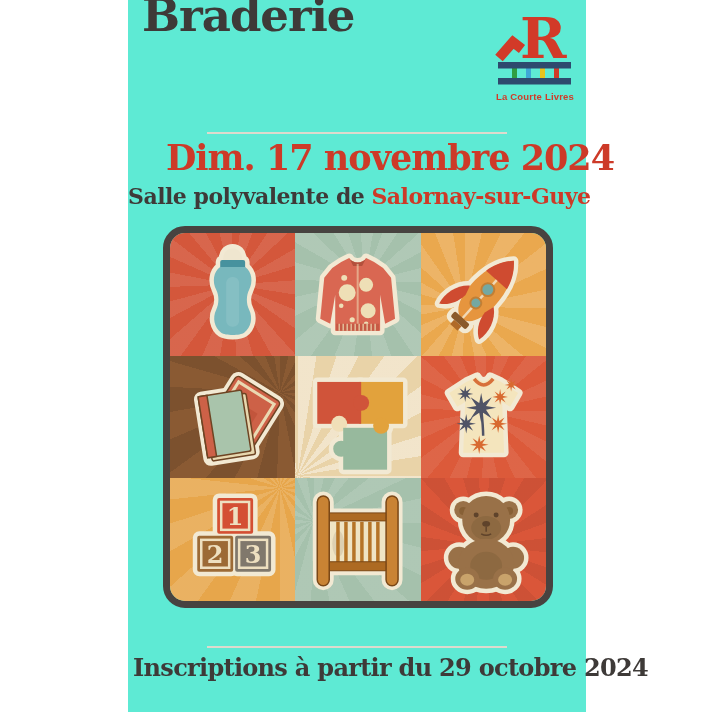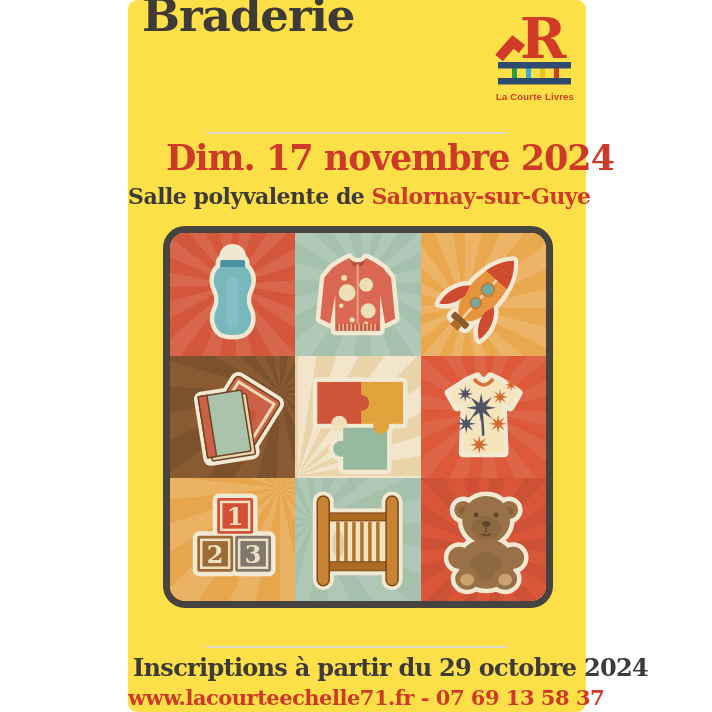--- a/index.html
+++ b/index.html
@@ -1,18 +1,18 @@
 <!DOCTYPE html>
 <html><head>
 <meta charset="utf-8">
 <style>
   html,body{margin:0;padding:0;background:#ffffff;}
   .stage{position:relative;width:712px;height:712px;background:#ffffff;overflow:hidden;
          font-family:"DejaVu Serif",serif;}
-  .poster{position:absolute;left:128px;top:0;width:458px;height:712px;background:#fde047;border-radius:9px;}
+  .poster{position:absolute;left:128px;top:0;width:458px;height:712px;background:#5eead4;}
 
   
   .title{position:absolute;left:14px;top:-8px;font-size:45px;font-weight:bold;
          color:#3e3a38;line-height:47px;letter-spacing:-1px;}
   .logo{position:absolute;left:366px;top:4px;width:82px;text-align:center;}
   .logo-name{font-family:"Liberation Sans",sans-serif;font-weight:bold;font-size:9.5px;
              color:#d23a28;margin-top:1px;letter-spacing:0.2px;}
   .subtitle{position:absolute;left:0;top:95px;width:458px;text-align:center;font-weight:bold;
             font-size:17px;color:#3e3a38;letter-spacing:-0.3px;white-space:nowrap;}
 
@@ -264,16 +264,15 @@
           <ellipse cx="46" cy="101" rx="12" ry="11" fill="#997148"></ellipse>
           <ellipse cx="46" cy="102" rx="7" ry="6" fill="#c9a36b"></ellipse>
           <ellipse cx="84" cy="101" rx="12" ry="11" fill="#997148"></ellipse>
           <ellipse cx="84" cy="102" rx="7" ry="6" fill="#c9a36b"></ellipse>
         </svg>
       </div>
     </div>
 
     <div class="divider div2"></div>
     <div class="reg-line">Inscriptions à partir du 29 octobre 2024</div>
-    <div class="contact-line">www.lacourteechelle71.fr - 07 69 13 58 37</div>
 
   </div>
 </div>
 
 </body></html>

